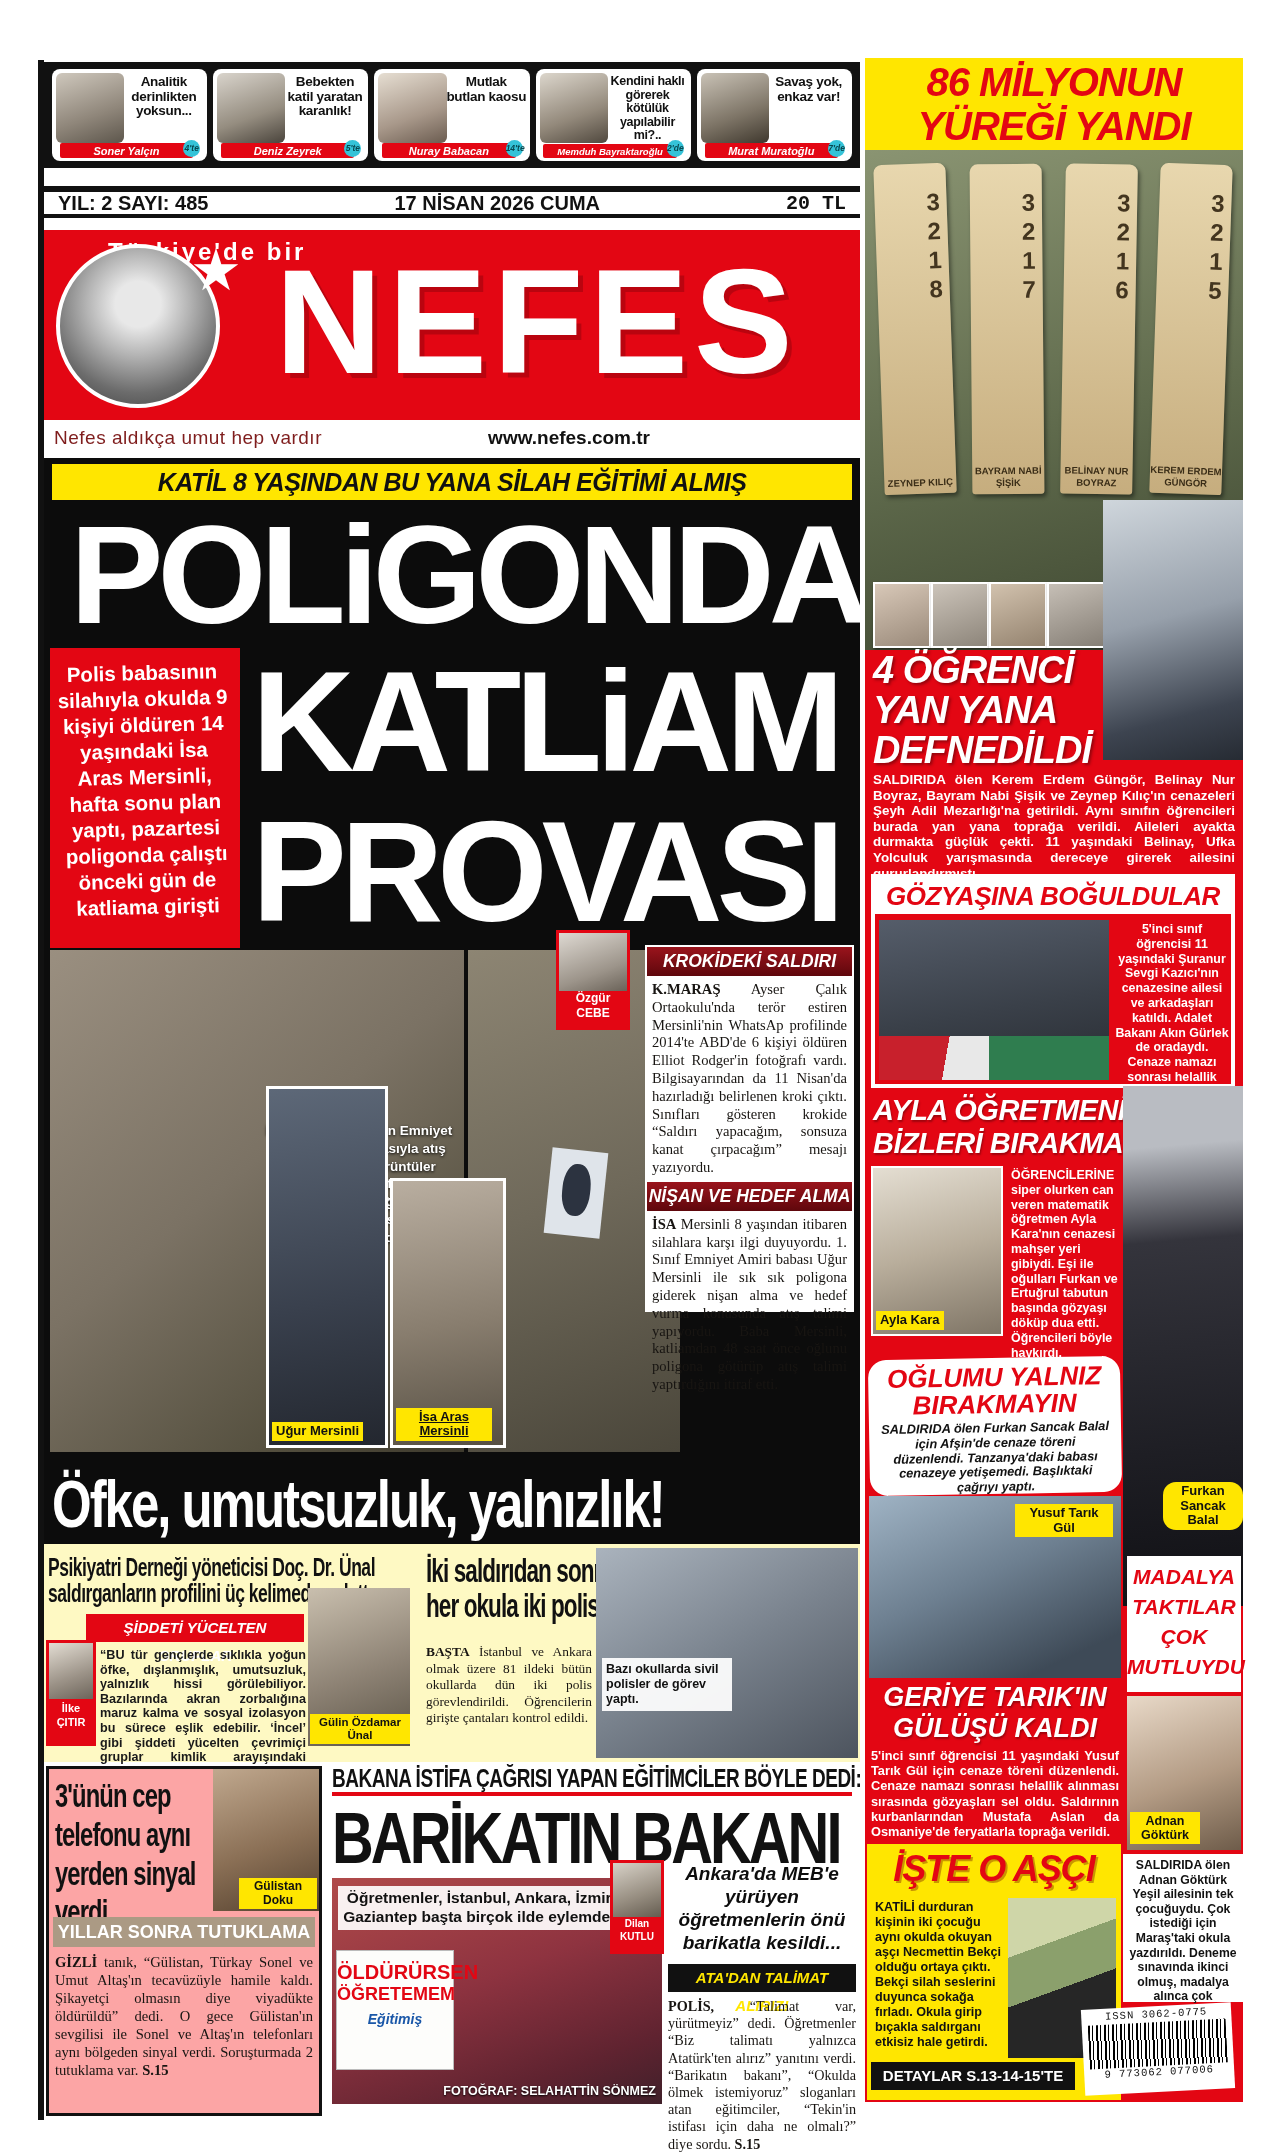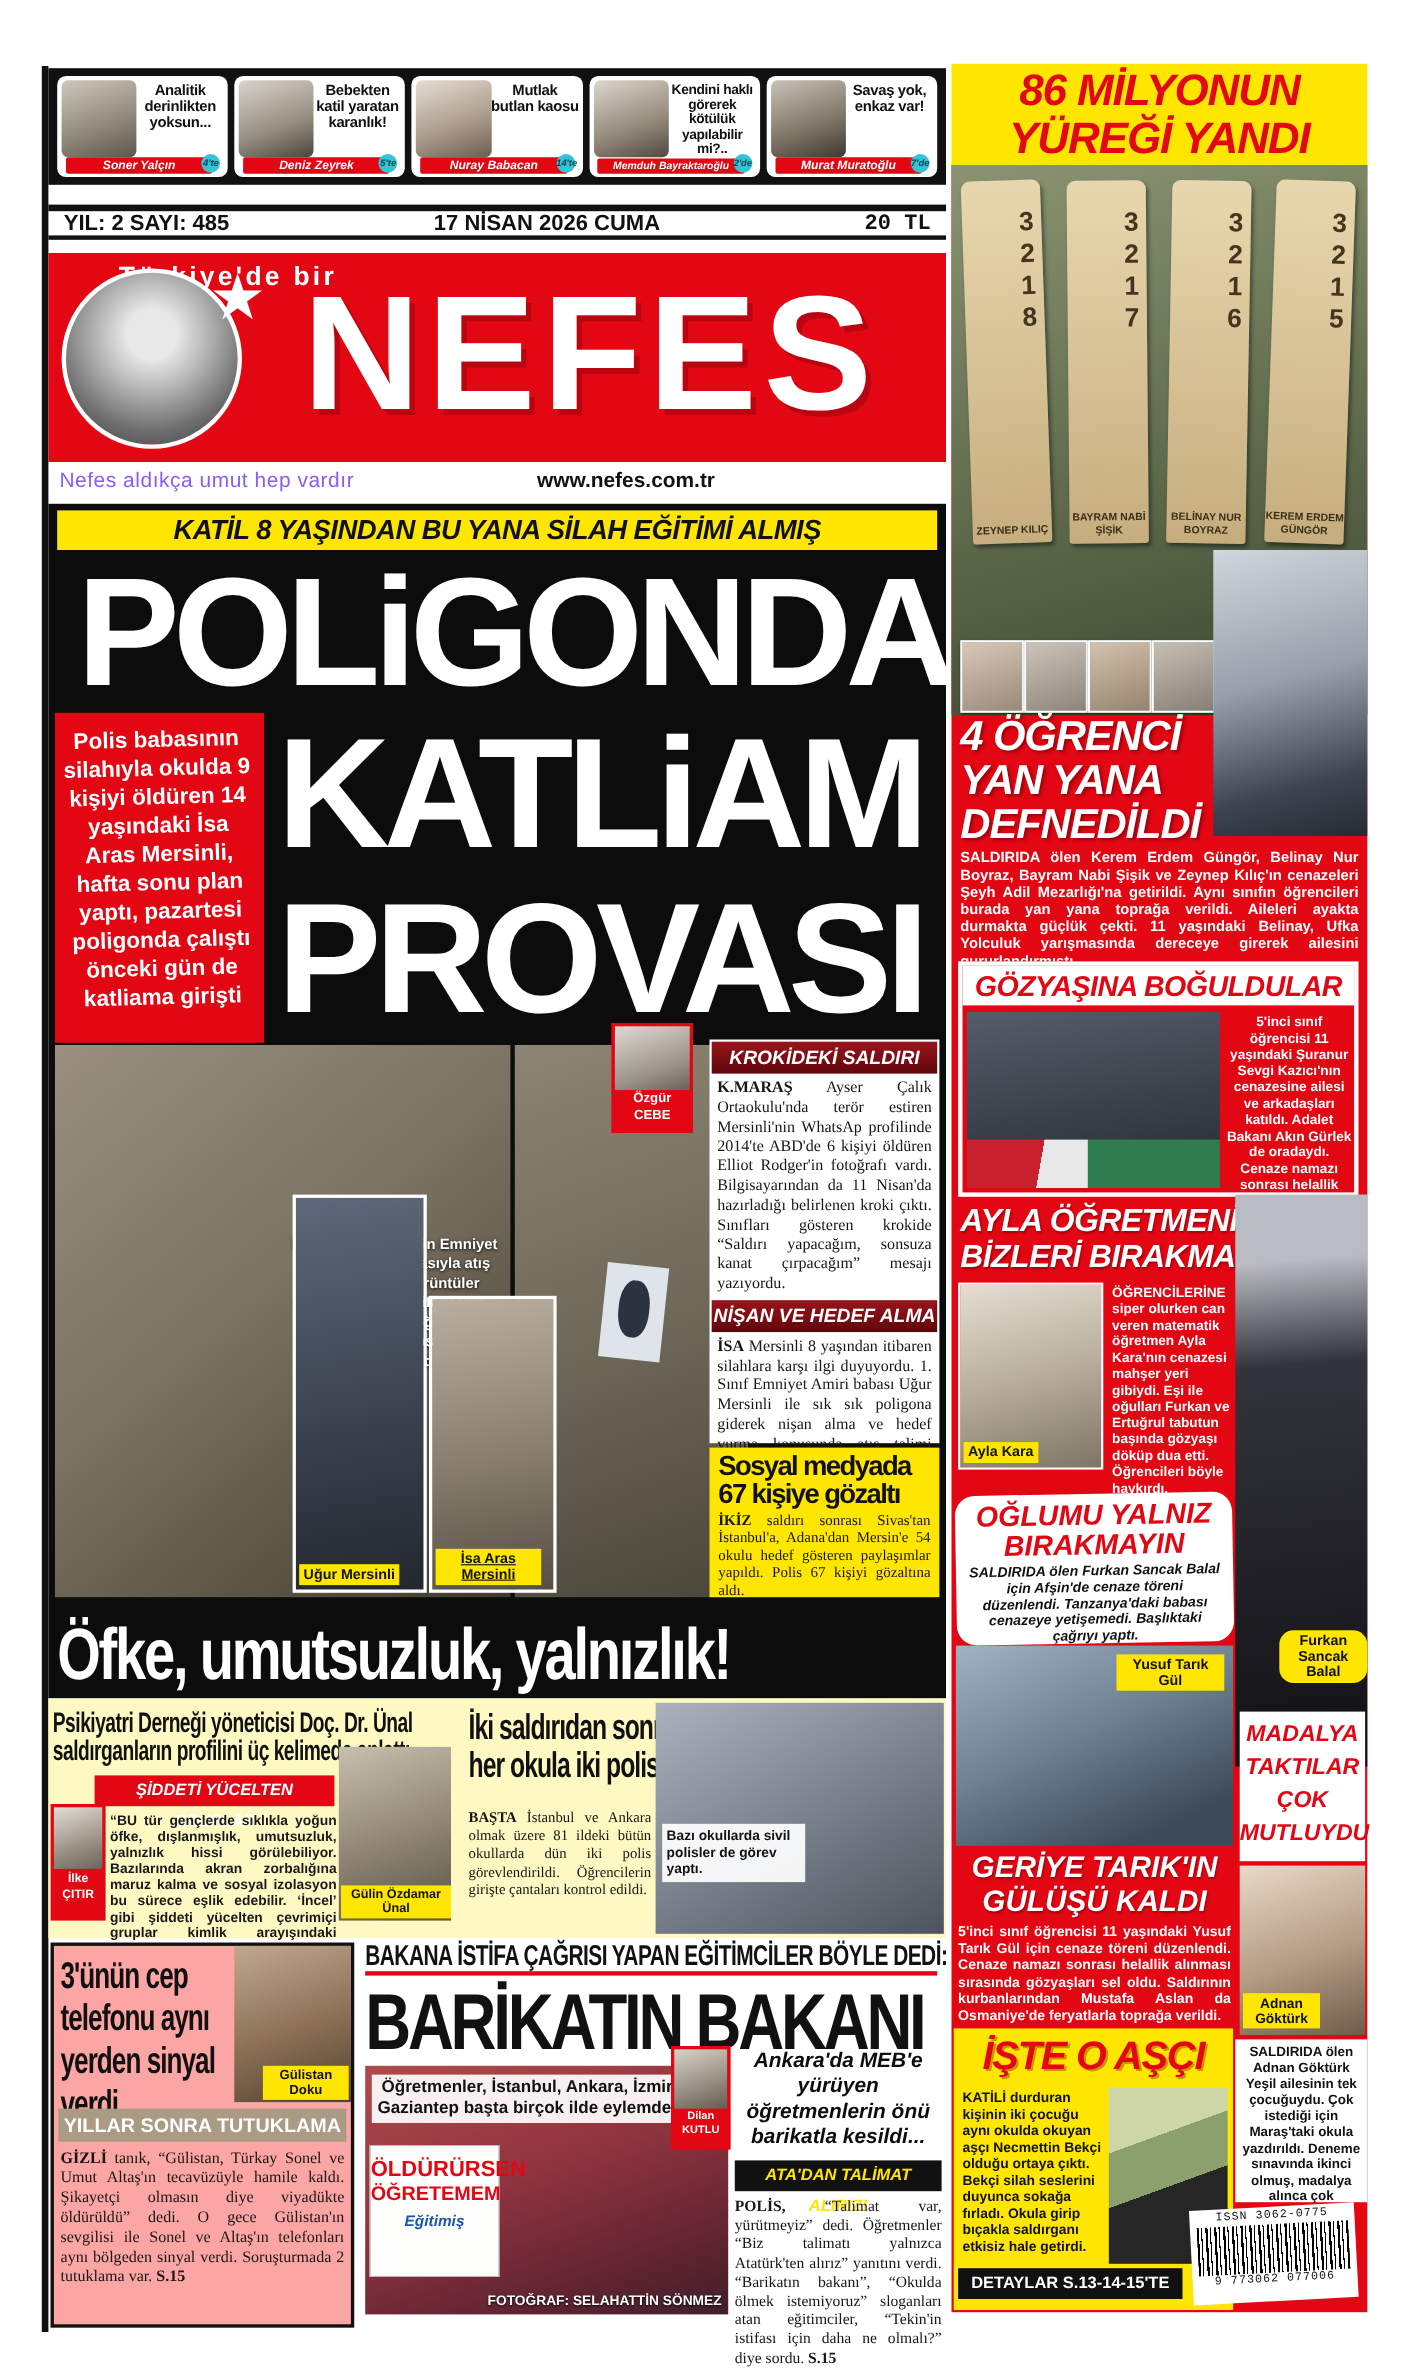--- a/index.html
+++ b/index.html
@@ -73,21 +73,21 @@
     <span class="b" style="font-size:20px;font-family:Liberation Mono, monospace;">20 TL</span>
   </div>
 
   <div class="abs" style="left:44px;top:230px;width:816px;height:190px;background:#e30613;">
     <div class="abs b w" style="left:64px;top:8px;font-size:24px;letter-spacing:3px;">Türkiye'de bir</div>
     <div class="abs" style="left:12px;top:14px;width:164px;height:164px;border-radius:50%;border:4px solid #fff;background:radial-gradient(circle at 50% 36%,#e8e8e8 0 18%,#b5b5b5 40%,#6c6c6c 70%,#3c3c3c);box-sizing:border-box;"></div>
     <div class="abs w" style="left:146px;top:6px;font-size:58px;">★</div>
     <div class="abs b w" style="left:180px;top:4px;width:626px;text-align:center;font-size:148px;line-height:176px;letter-spacing:6px;text-shadow:5px 5px 0 rgba(0,0,0,0.18);">NEFES</div>
   </div>
   <div class="abs" style="left:44px;top:420px;width:816px;height:36px;display:flex;justify-content:space-between;align-items:center;padding:0 10px;box-sizing:border-box;">
-    <span style="font-size:19px;color:#8b5cf6;letter-spacing:0.5px;">Nefes aldıkça umut hep vardır</span>
+    <span style="font-size:19px;color:#7f1d1d;letter-spacing:0.5px;">Nefes aldıkça umut hep vardır</span>
     <span class="b" style="font-size:19px;margin-right:200px;">www.nefes.com.tr</span>
   </div>
 
   <div class="abs" style="left:44px;top:458px;width:816px;height:1086px;background:#0c0c0c;">
     <div class="abs b i" style="left:8px;top:6px;width:800px;height:36px;background:#ffe600;color:#111;font-size:25px;text-align:center;line-height:36px;letter-spacing:-0.5px;">KATİL 8 YAŞINDAN BU YANA SİLAH EĞİTİMİ ALMIŞ</div>
     <div class="abs b w" style="left:26px;top:44px;font-size:140px;line-height:146px;letter-spacing:-6px;">POLiGONDA</div>
     <div class="abs b w" style="left:208px;top:340px;font-size:142px;line-height:148px;letter-spacing:-6px;">PROVASI</div>
     <div class="abs b w" style="left:208px;top:190px;font-size:142px;line-height:148px;letter-spacing:-6px;">KATLiAM</div>
 
     <div class="abs" style="left:6px;top:190px;width:190px;height:300px;background:#e30613;box-sizing:border-box;padding:12px 9px;">
@@ -113,25 +113,20 @@
     </div>
     <div class="abs" style="left:346px;top:720px;width:116px;height:270px;border:3px solid #fff;box-sizing:border-box;background:linear-gradient(170deg,#b9aea0,#887d6e 55%,#564f43);">
       <div class="ylabel" style="left:3px;bottom:4px;font-size:13px;width:88px;text-decoration:underline;">İsa Aras Mersinli</div>
     </div>
 
     <div class="abs" style="left:601px;top:487px;width:209px;height:367px;background:#fff;box-sizing:border-box;padding:0;">
       <div class="hdrbar" style="height:29px;font-size:17.5px;line-height:29px;margin:2px;">KROKİDEKİ SALDIRI MESAJI</div>
       <div class="serif jtext" style="font-size:14.6px;line-height:17.8px;padding:3px 7px;color:#181512;"><b>K.MARAŞ</b> <span>Ayser Çalık Ortaokulu'nda terör estiren Mersinli'nin WhatsAp profilinde 2014'te ABD'de 6 kişiyi öldüren Elliot Rodger'in fotoğrafı vardı. Bilgisayarından da 11 Nisan'da hazırladığı belirlenen kroki çıktı. Sınıfları gösteren krokide “Saldırı yapacağım, sonsuza kanat çırpacağım” mesajı yazıyordu.</span></div>
       <div class="hdrbar" style="height:29px;font-size:17.5px;line-height:29px;margin:2px;">NİŞAN VE HEDEF ALMA TALİMİ</div>
       <div class="serif jtext" style="font-size:14.6px;line-height:17.8px;padding:3px 7px;color:#181512;"><b>İSA</b> <span>Mersinli 8 yaşından itibaren silahlara karşı ilgi duyuyordu. 1. Sınıf Emniyet Amiri babası Uğur Mersinli ile sık sık poligona giderek nişan alma ve hedef vurma konusunda atış talimi yapıyordu. Baba Mersinli, katliamdan 48 saat önce oğlunu poligona götürüp atış talimi yaptırdığını itiraf etti.</span></div>
-    </div>
-    <div class="abs" style="left:601px;top:858px;width:209px;height:136px;background:#ffe600;box-sizing:border-box;padding:5px 8px;">
-      <div class="b" style="font-size:25px;line-height:25px;letter-spacing:-1.5px;color:#111;">Sosyal medyada</div>
-      <div class="b" style="font-size:25px;line-height:25px;letter-spacing:-1.5px;color:#111;">67 kişiye gözaltı</div>
-      <div class="serif jtext" style="font-size:13.6px;line-height:16px;margin-top:3px;color:#181512;"><b>İKİZ</b> <span>saldırı sonrası Sivas'tan İstanbul'a, Adana'dan Mersin'e 54 okulu hedef gösteren paylaşımlar yapıldı. Polis 67 kişiyi gözaltına aldı.</span></div>
     </div>
 
     <div class="abs b w cond" style="left:8px;top:1008px;font-size:50px;letter-spacing:-2px;transform:scale(1.02,1.32);">Öfke, umutsuzluk, yalnızlık!</div>
   </div>
 
   <div class="abs" style="left:44px;top:1544px;width:816px;height:218px;background:#fef9c3;">
     <div class="abs" style="left:4px;top:6px;">
       <span class="b cond" style="font-size:19px;letter-spacing:-0.5px;transform:scale(0.92,1.35);line-height:26px;">Psikiyatri Derneği yöneticisi Doç. Dr. Ünal</span><br>
       <span class="b cond" style="font-size:19px;letter-spacing:-0.5px;transform:scale(0.92,1.35);line-height:26px;">saldırganların profilini üç kelimede anlattı</span>
     </div>

